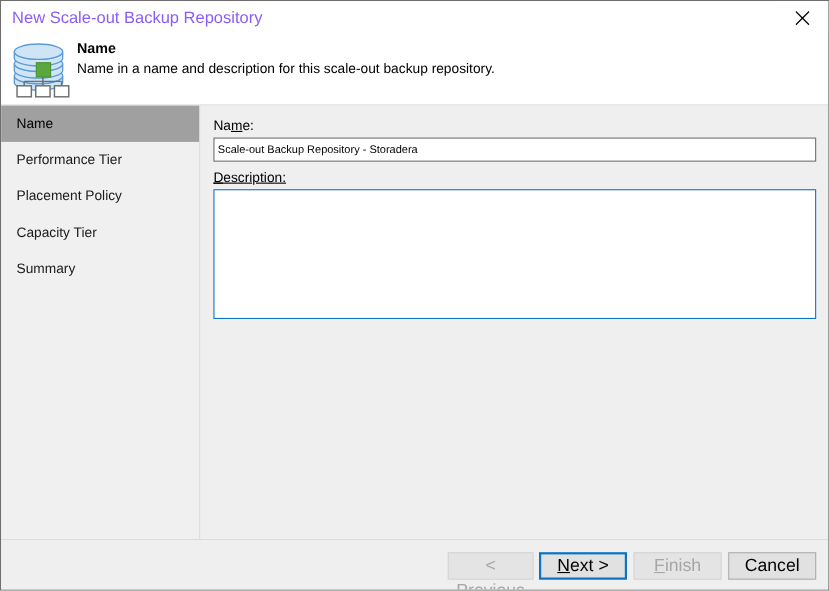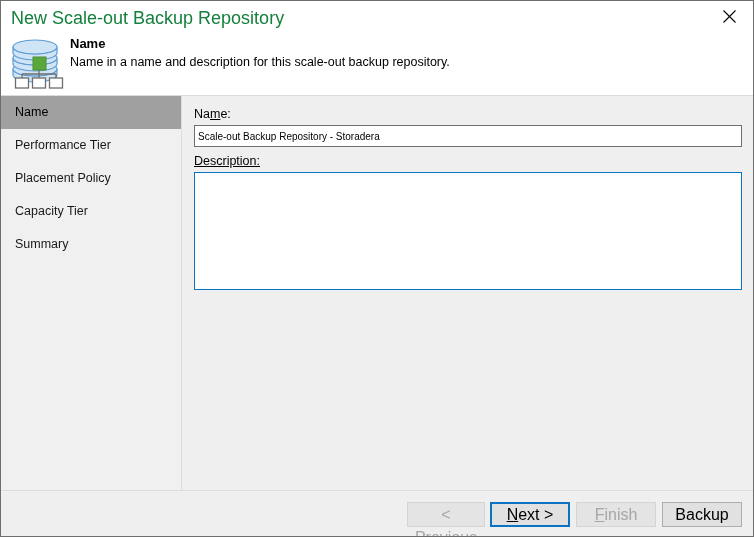--- a/index.html
+++ b/index.html
@@ -30,22 +30,22 @@
     position: absolute;
     left: 0; top: 0;
     width: 752px;
     height: 30px;
     background: #ffffff;
   }
   #title-text {
     position: absolute;
     left: 10px;
     top: 7px;
-    font-size: 18px;
-    color: #15803d;
+    font-size: 15px;
+    color: #8b5cf6;
     white-space: nowrap;
   }
   #close-button {
     position: absolute;
     right: 0;
     top: 0;
     width: 46px;
     height: 29px;
     background: #ffffff;
     cursor: default;
@@ -292,16 +292,16 @@
   </div>
 
   <div id="footer-sep"></div>
   <div id="footer">
     <div class="btn disabled" id="btn-previous"><span>&lt; </span><span class="acc">P</span><span>revious</span></div>
 
     <div class="btn disabled" id="btn-finish"><span></span><span class="acc">F</span><span>inish</span></div>
 
     <div class="btn default" id="btn-next"><span></span><span class="acc">N</span><span>ext &gt;</span></div>
 
-    <div class="btn" id="btn-cancel"><span>Backup</span></div>
+    <div class="btn" id="btn-cancel"><span>Cancel</span></div>
   </div>
 
 </div>
 
 </body></html>

